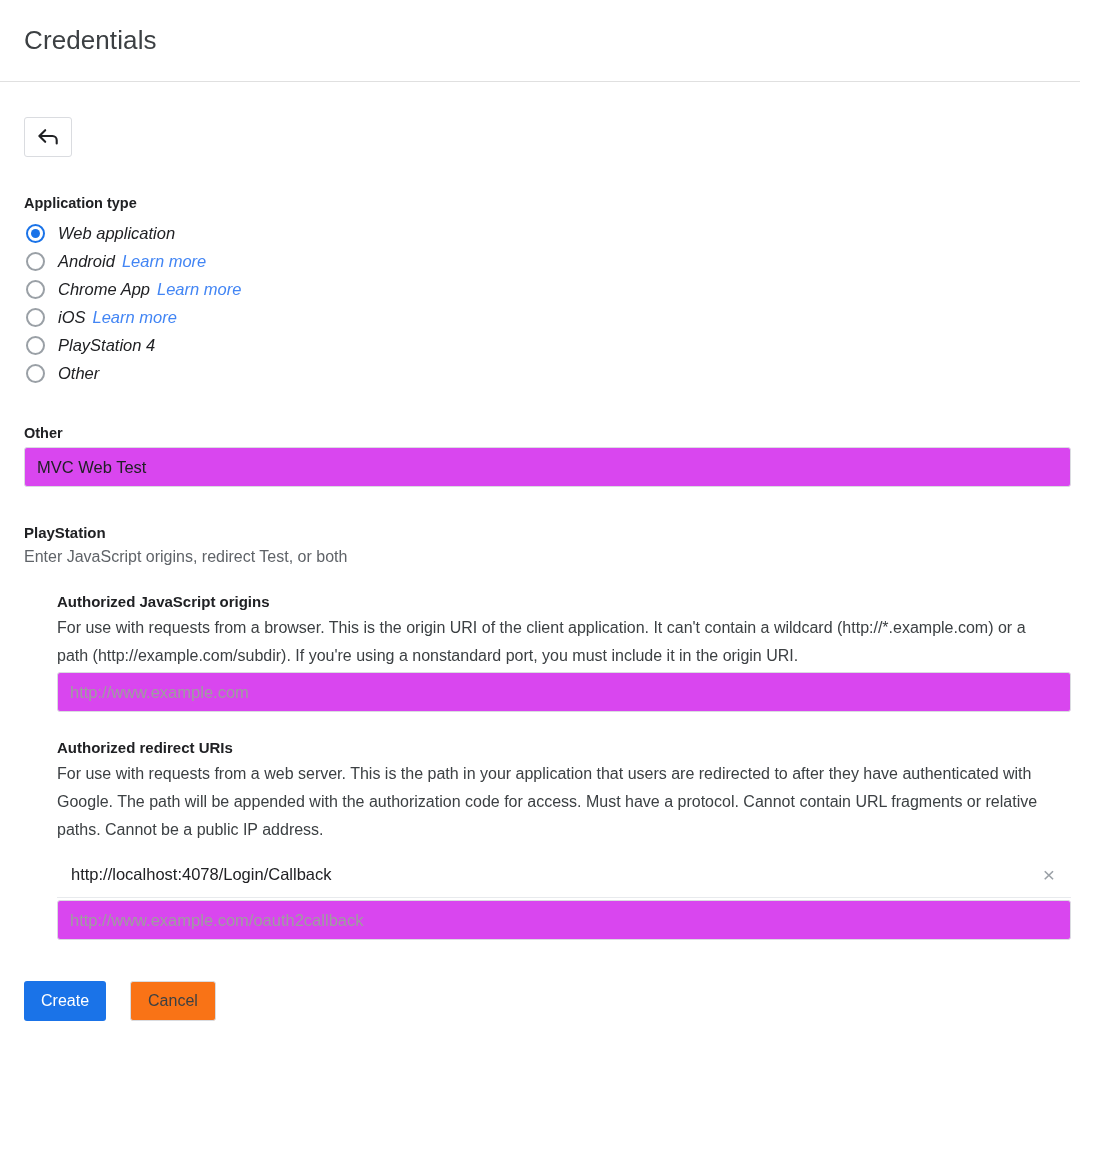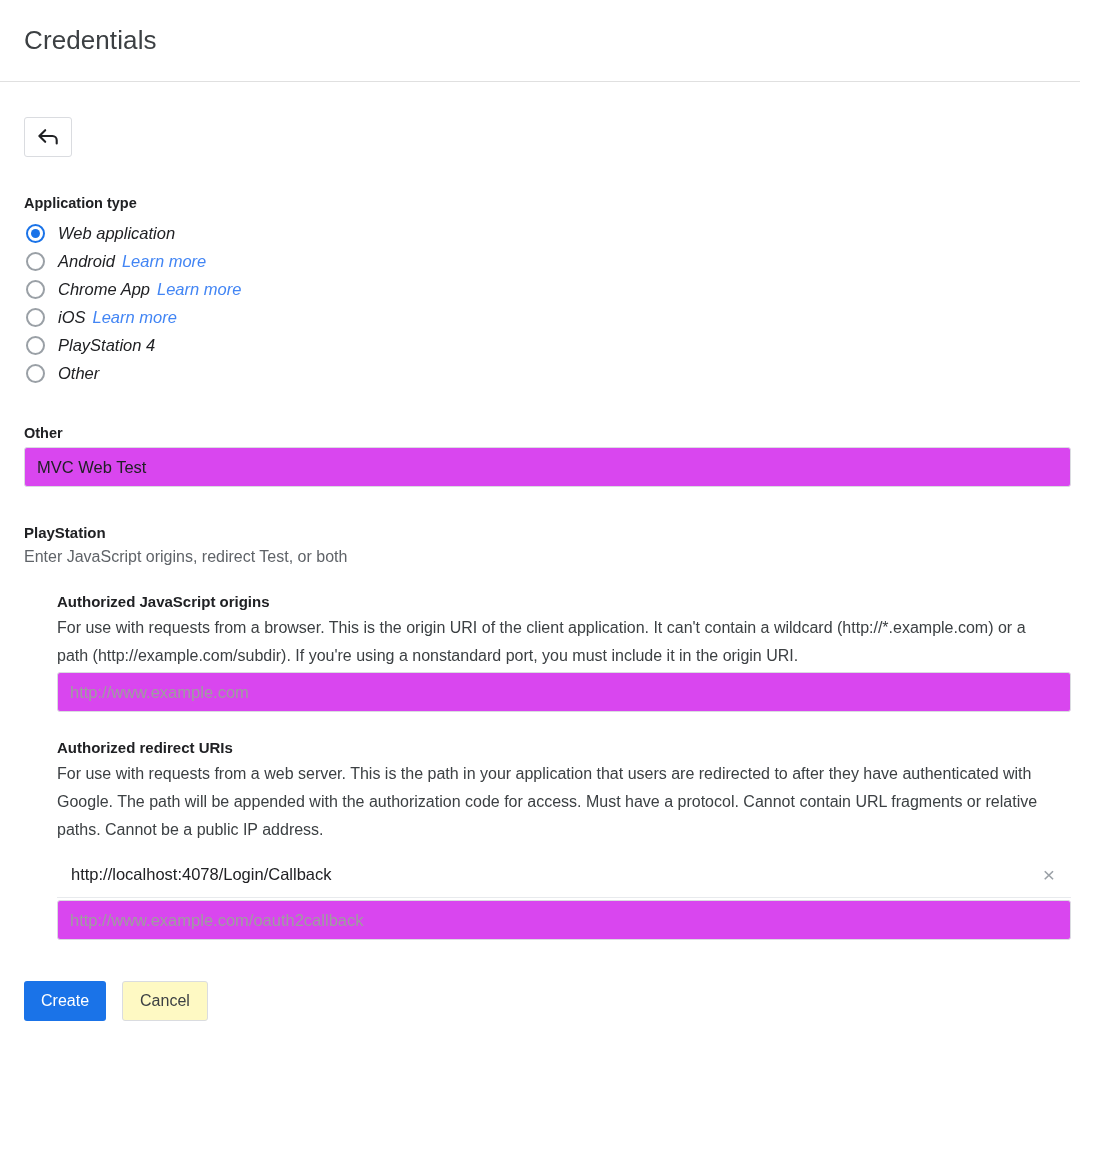--- a/index.html
+++ b/index.html
@@ -193,35 +193,35 @@
     color: #9aa0a6;
     cursor: pointer;
     line-height: 1;
     padding-right: 16px;
   }
 
   .buttons {
     display: flex;
     align-items: center;
     margin-top: 41px;
-    gap: 16px;
+    gap: 24px;
   }
   .btn-primary {
     background: #1a73e8;
     color: #ffffff;
     border: none;
     border-radius: 3px;
     font-size: 16px;
     font-family: "Liberation Sans", sans-serif;
     padding: 0 17px;
     height: 40px;
     cursor: pointer;
   }
   .btn-secondary {
-    background: #fef9c3;
+    background: #f97316;
     color: #3c4043;
     border: 1px solid #dadce0;
     border-radius: 3px;
     font-size: 16px;
     font-family: "Liberation Sans", sans-serif;
     padding: 0 17px;
     height: 40px;
     cursor: pointer;
   }
 </style>

